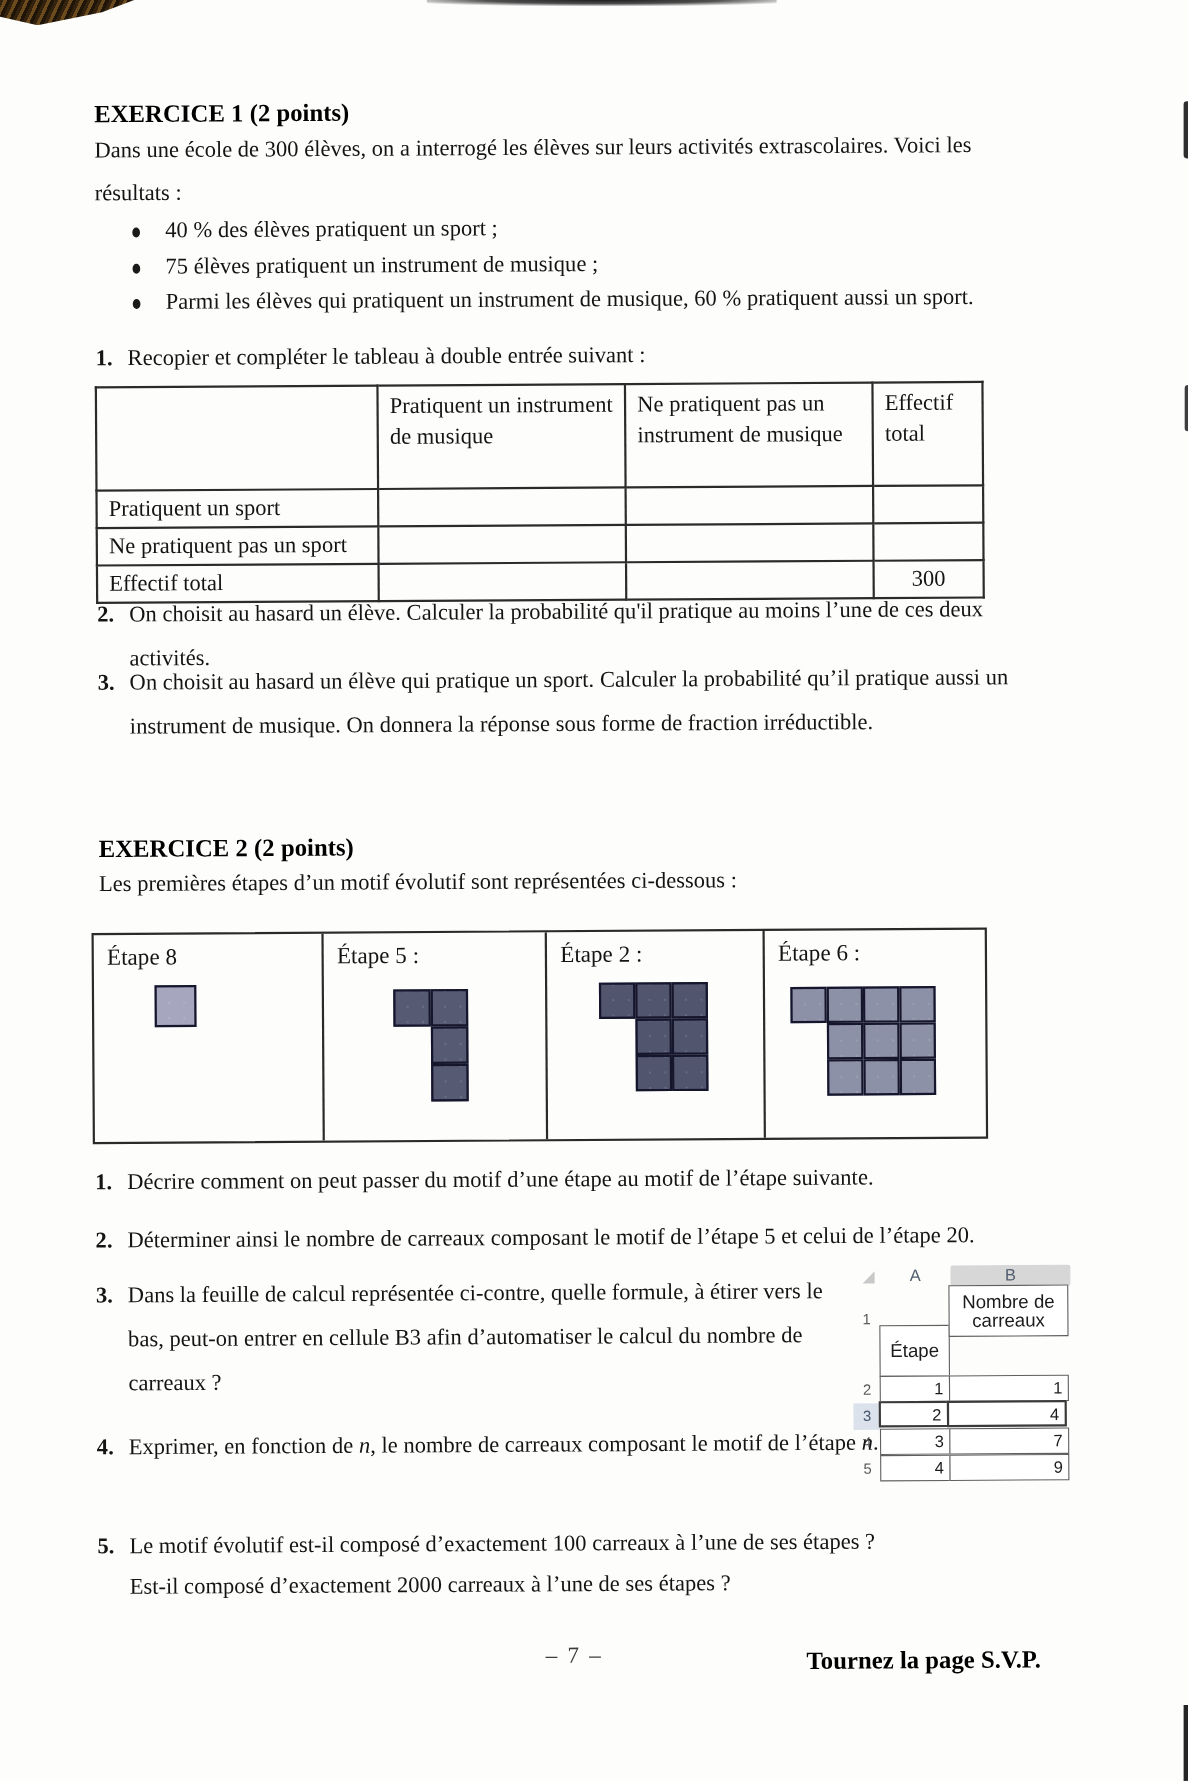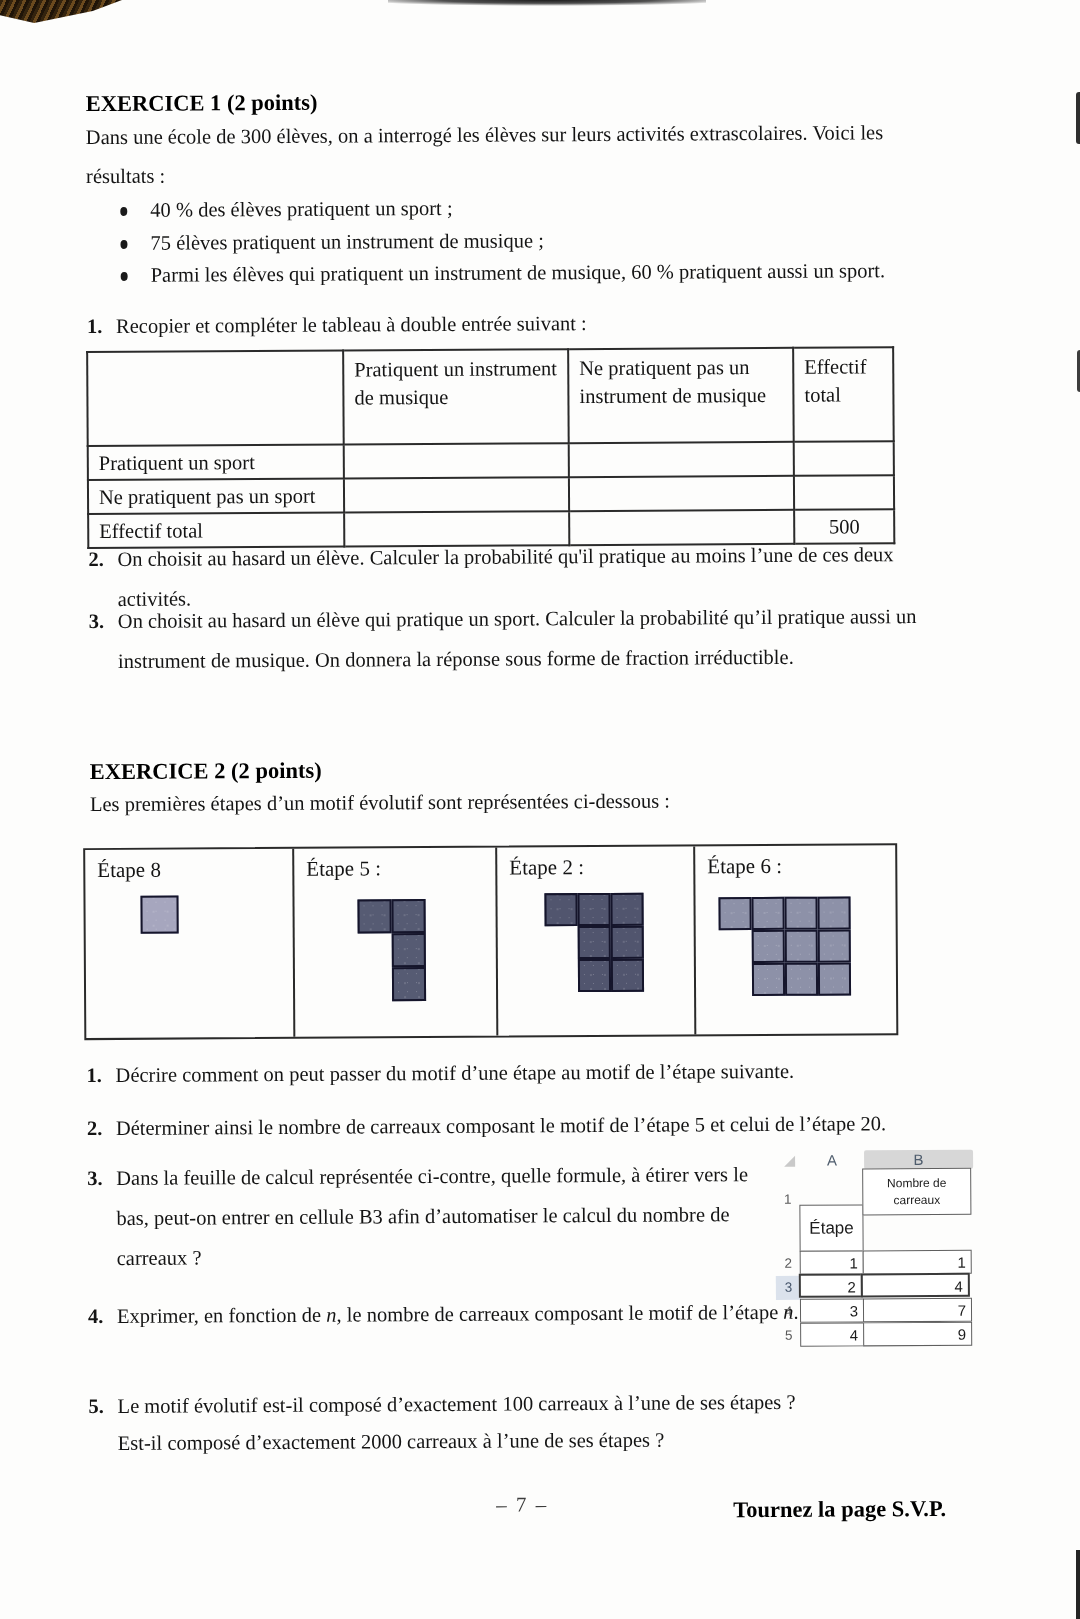--- a/index.html
+++ b/index.html
@@ -67,21 +67,21 @@
   .srow{display:flex;}
   .rn{width:25px;box-sizing:border-box;font-size:13.5px;color:#5a5a5a;text-align:center;}
   .ca{width:64px;box-sizing:border-box;}
   .cb{width:109px;box-sizing:border-box;}
   .letters .ca,.letters .cb{font-size:15px;color:#4f5d6d;text-align:center;height:19px;line-height:19px;}
   .letters .cb{background:#d7d7d7;border-radius:2px;}
   .corner-tri{width:0;height:0;margin:5px 0 0 9px;border-left:11px solid transparent;border-bottom:11px solid #c9c9c9;}
   .cell{border:1px solid #5f5f5f;margin-left:-1px;margin-top:-1px;background:#fff;}
   .hrow .cell{height:47px;display:flex;align-items:center;justify-content:center;text-align:center;}
   .hrow .ca{font-size:17px;margin-top:35px;}
-  .hrow .cb{font-size:12px;line-height:17px;padding:0 4px;}
+  .hrow .cb{font-size:17px;line-height:17px;padding:0 4px;}
   .hrow .rn{line-height:60px;}
   .drow .cell{height:24px;font-size:15px;line-height:23px;text-align:right;padding-right:5px;}
   .drow .rn{line-height:24px;}
   .drow.selected .cell{border:2px solid #3a3a3a;margin-left:-2px;margin-top:-2px;}
   .drow.selected .rn{background:#dbe2ec;color:#47566b;}
 
   
   .footer-page{position:absolute;left:487px;top:1492px;font-size:21px;color:#3c3c3c;letter-spacing:2px;}
   .footer-turn{position:absolute;left:724px;top:1498px;font-size:22.5px;font-weight:700;color:#000;}
 </style>
@@ -143,21 +143,21 @@
         <tr class="r">
           <th>Ne pratiquent pas un sport</th>
           <td></td>
           <td></td>
           <td></td>
         </tr>
         <tr class="r">
           <th>Effectif total</th>
           <td></td>
           <td></td>
-          <td class="total">500</td>
+          <td class="total">300</td>
         </tr>
       </tbody>
         </table>
 
       <div class="qitem" style="left:85px;top:536px;width:845px;">
         <span class="qnum">2.</span>
         <span>On choisit au hasard un élève. Calculer la probabilité qu'il pratique au moins l’une de ces deux activités.</span>
       </div>
 
       <div class="qitem" style="left:85px;top:598px;width:845px;">

